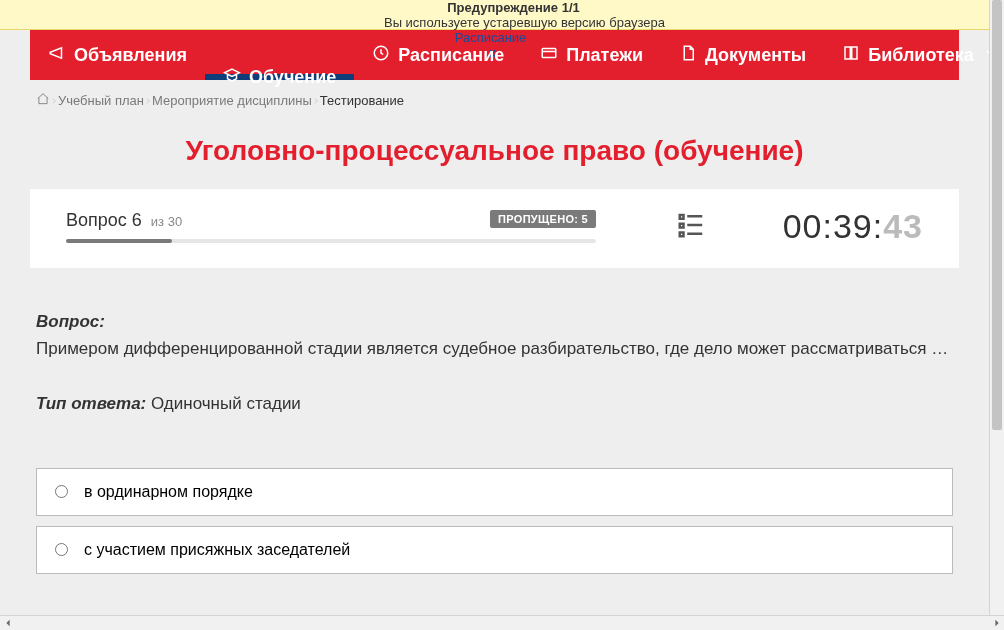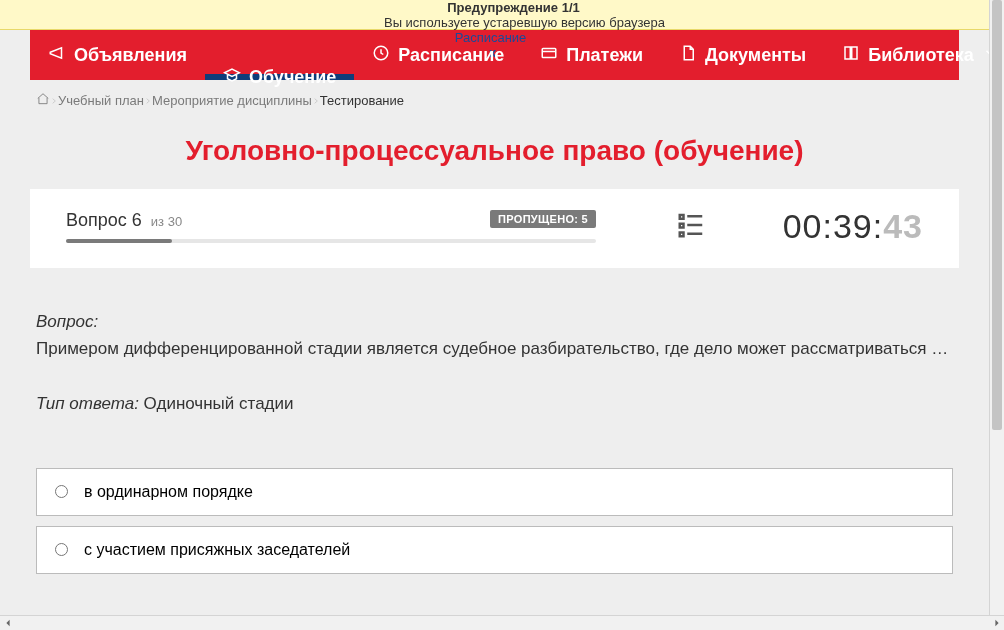--- a/index.html
+++ b/index.html
@@ -103,21 +103,21 @@
   .q-spacer2 { flex: 1; }
   .q-timer { font-size: 34px; color: #333; font-weight: 300; letter-spacing: 1px; }
   .q-timer .ms { color: #bbb; font-weight: bold; }
 
   .question-body {
     padding: 40px 36px 0;
     font-size: 17px;
     color: #333;
     line-height: 1.6;
   }
-  .question-body .label { font-style: italic; font-weight: normal; }
+  .question-body .label { font-style: italic; font-weight: bold; }
   .question-body .qtext { margin-bottom: 28px; white-space: nowrap; overflow: hidden; text-overflow: ellipsis; }
   .question-body .atype { margin-bottom: 50px; }
 
   .answers { padding: 0 36px; }
   .answer {
     border: 1px solid #bbb;
     background: #fff;
     padding: 14px 18px;
     margin-bottom: 10px;
     display: flex;

